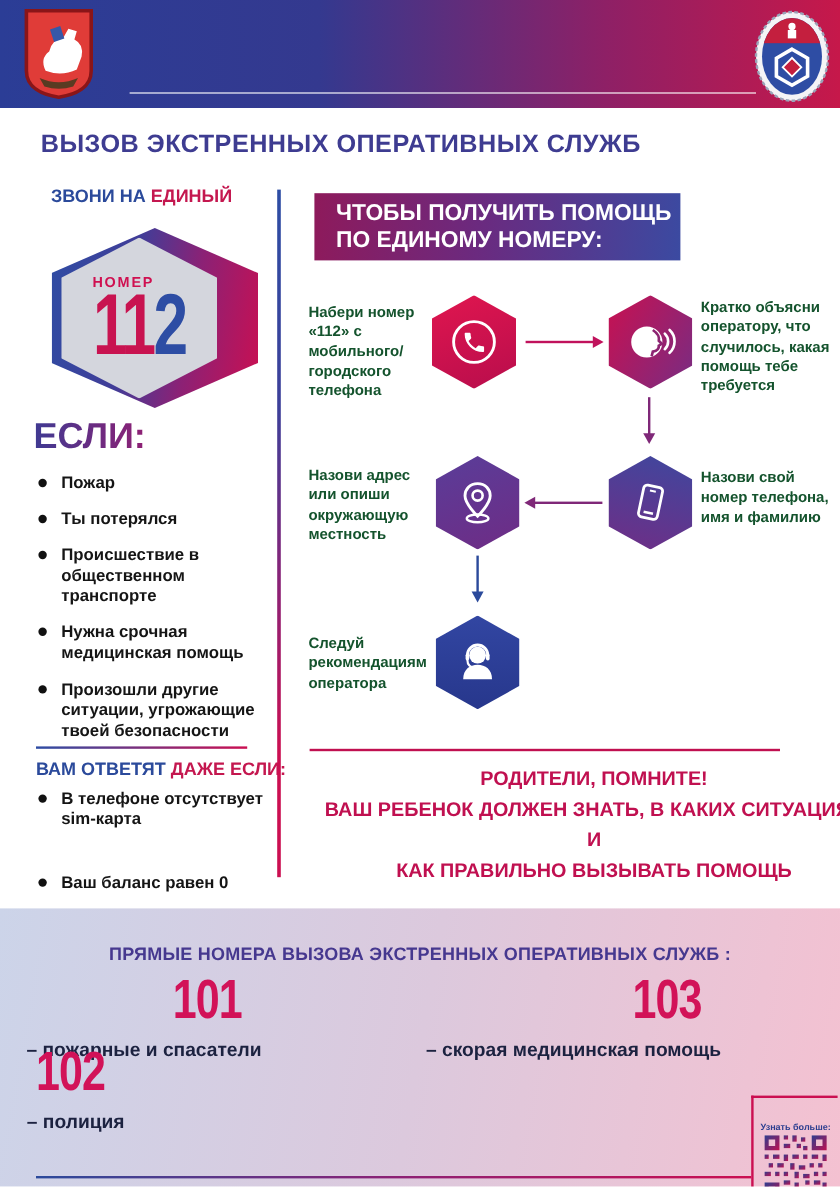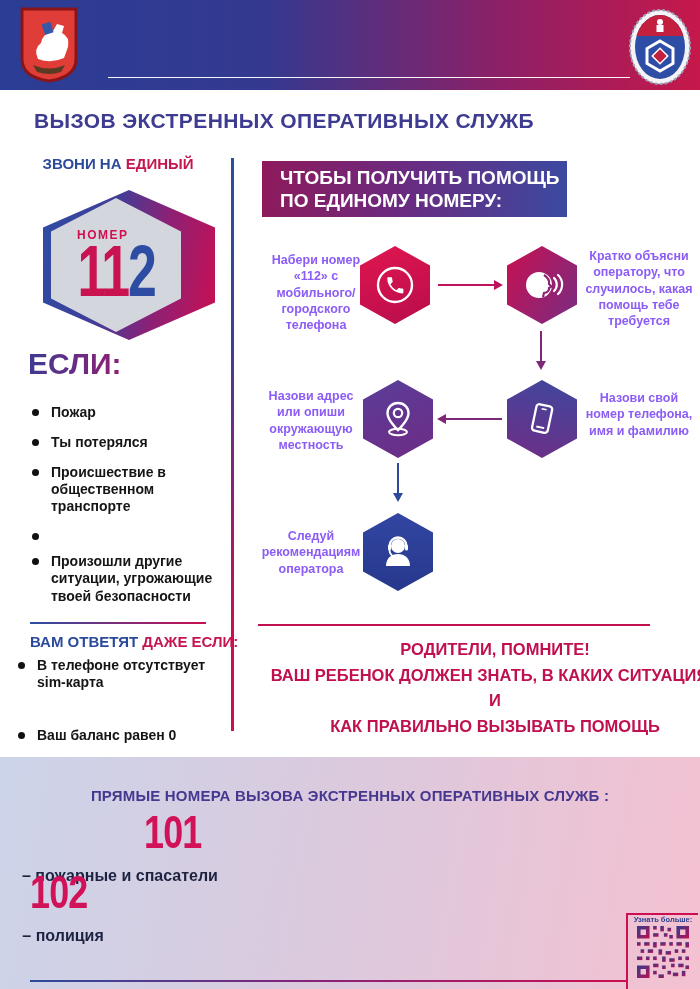--- a/index.html
+++ b/index.html
@@ -30,40 +30,40 @@
   .nomer{position:absolute;left:26px;top:30px;color:#cf1050;font-size:12px;font-weight:800;letter-spacing:1.5px;}
   .num112{position:absolute;left:0;top:34px;width:130px;text-align:center;font-size:72px;font-weight:700;
     line-height:1.1;transform:scaleX(.72);transform-origin:50% 0;letter-spacing:-3px;}
   .num112 .n1{color:#c81350;} .num112 .n2{color:#2d4da4;}
 
   .esli{position:absolute;left:28px;top:347px;width:180px;font-size:30px;font-weight:800;
     background:linear-gradient(90deg,#3f3a92,#8c2175,#c4174f);
     -webkit-background-clip:text;background-clip:text;-webkit-text-fill-color:transparent;color:#c4174f;}
 
   .blist{position:absolute;display:flex;flex-direction:column;gap:13px;}
-  .reasons{left:30px;top:404px;width:200px;}
-  .answered-list{left:16px;top:657px;width:200px;gap:36px;}
+  .reasons{left:30px;top:394px;width:200px;}
+  .answered-list{left:30px;top:657px;width:200px;gap:36px;}
   .bitem{display:flex;font-size:14px;font-weight:700;color:#151515;line-height:1.22;}
   .dot{flex:0 0 auto;width:7px;height:7px;border-radius:50%;background:#111;margin:5px 12px 0 2px;}
 
   .hr-left{position:absolute;left:30px;top:622px;width:176px;height:2px;
     background:linear-gradient(90deg,#2d4da4,#cb0f51);}
   .answered-title{position:absolute;left:30px;top:633px;font-size:15px;font-weight:800;}
 
   
   .divider{position:absolute;left:231px;top:158px;width:3px;height:573px;
     background:linear-gradient(180deg,#2d4da4 0%,#3d3f99 32%,#8c2175 58%,#cb0f51 82%,#cb0f51 100%);}
 
   
   .flow-head{position:absolute;left:262px;top:161px;width:305px;height:56px;
     background:linear-gradient(95deg,#8e1a5b 0%,#6b2a7f 45%,#3b4aa1 100%);
     color:#fff;font-size:19px;font-weight:700;line-height:1.22;display:flex;align-items:center;
     padding-left:18px;box-sizing:border-box;}
 
-  .step-text{position:absolute;font-size:12.5px;font-weight:600;color:#8b5cf6;line-height:1.3;text-align:center;}
+  .step-text{position:absolute;font-size:12.5px;font-weight:600;color:#14532d;line-height:1.3;}
   .t1{left:257px;top:252px;width:118px;}
   .t2{left:584px;top:248px;width:110px;}
   .t3{left:584px;top:390px;width:110px;}
   .t4{left:257px;top:388px;width:108px;}
   .t5{left:257px;top:528px;width:108px;}
 
   .hx{position:absolute;width:70px;height:78px;
     clip-path:polygon(50% 0,100% 25%,100% 75%,50% 100%,0 75%,0 25%);
     display:flex;align-items:center;justify-content:center;}
   .s1{left:360px;top:246px;background:linear-gradient(160deg,#e0164f,#b80d4c);}
@@ -99,21 +99,21 @@
   .num-row{position:absolute;display:flex;align-items:flex-end;gap:12px;flex-direction:column;}
   .nr1{left:30px;top:52px;} .nr2{left:30px;top:112px;}
   .nr3{left:363px;top:52px;} .nr4{left:363px;top:112px;}
   .big-num{font-size:46px;font-weight:700;color:#d21258;line-height:1;
     transform:scaleX(.78);transform-origin:0 100%;letter-spacing:-1px;}
   .num-label{font-size:16px;font-weight:800;color:#1c2240;padding-bottom:7px;white-space:nowrap;margin-left:-8px;}
   .bottom-line{position:absolute;left:30px;top:223px;width:596px;height:2px;
     background:linear-gradient(90deg,#2b4a9b,#8c2175,#cb0f51);}
   .qr-box{position:absolute;left:626px;top:156px;width:72px;height:76px;
     border-top:2px solid #cb0f51;border-left:2px solid #cb0f51;box-sizing:border-box;text-align:center;}
-  .qr-label{font-size:7.5px;font-weight:800;color:#2b3e8f;margin-top:0;}
+  .qr-label{font-size:7.5px;font-weight:800;color:#2b3e8f;margin-top:20px;}
   .qr{display:block;margin:2px auto 0;}
 </style>
 </head>
 <body>
 
 <div class="poster">
 
   <div class="banner">
     <svg class="coat" viewBox="0 0 58 76">
       <path d="M2 2 h54 v50 c0 14 -13 20 -27 22 C15 72 2 66 2 52 z" fill="#e03c38" stroke="#8a1518" stroke-width="3"></path>
@@ -162,20 +162,21 @@
     <div class="bitem">
         <span class="dot"></span>
         <span>Ты потерялся</span>
       </div>
     <div class="bitem">
         <span class="dot"></span>
         <span>Происшествие в общественном транспорте</span>
       </div>
     <div class="bitem">
         <span class="dot"></span>
+        <span>Нужна срочная медицинская помощь</span>
       </div>
     <div class="bitem">
         <span class="dot"></span>
         <span>Произошли другие ситуации, угрожающие твоей безопасности</span>
       </div>
   </div>
 
   <div class="hr-left"></div>
   <div class="answered-title">
     <span class="txt-blue">ВАМ ОТВЕТЯТ</span>
@@ -271,20 +272,24 @@
   <div class="footer">
     <div class="footer-head">ПРЯМЫЕ НОМЕРА ВЫЗОВА ЭКСТРЕННЫХ ОПЕРАТИВНЫХ СЛУЖБ :</div>
 
     <div class="num-row nr1">
       <span class="big-num">101</span>
       <span class="num-label">– пожарные и спасатели</span>
     </div>
     <div class="num-row nr2">
       <span class="big-num">102</span>
       <span class="num-label">– полиция</span>
+    </div>
+    <div class="num-row nr3">
+      <span class="big-num">103</span>
+      <span class="num-label">– скорая медицинская помощь</span>
     </div>
 
     <div class="bottom-line"></div>
 
     <div class="qr-box">
       <div class="qr-label">Узнать больше:</div>
       <svg class="qr" width="52" height="52" viewBox="0 0 29 29">
         <defs>
           <linearGradient id="qg" x1="0" y1="0" x2="1" y2="1">
             <stop offset="0" stop-color="#2b3e8f"></stop>

